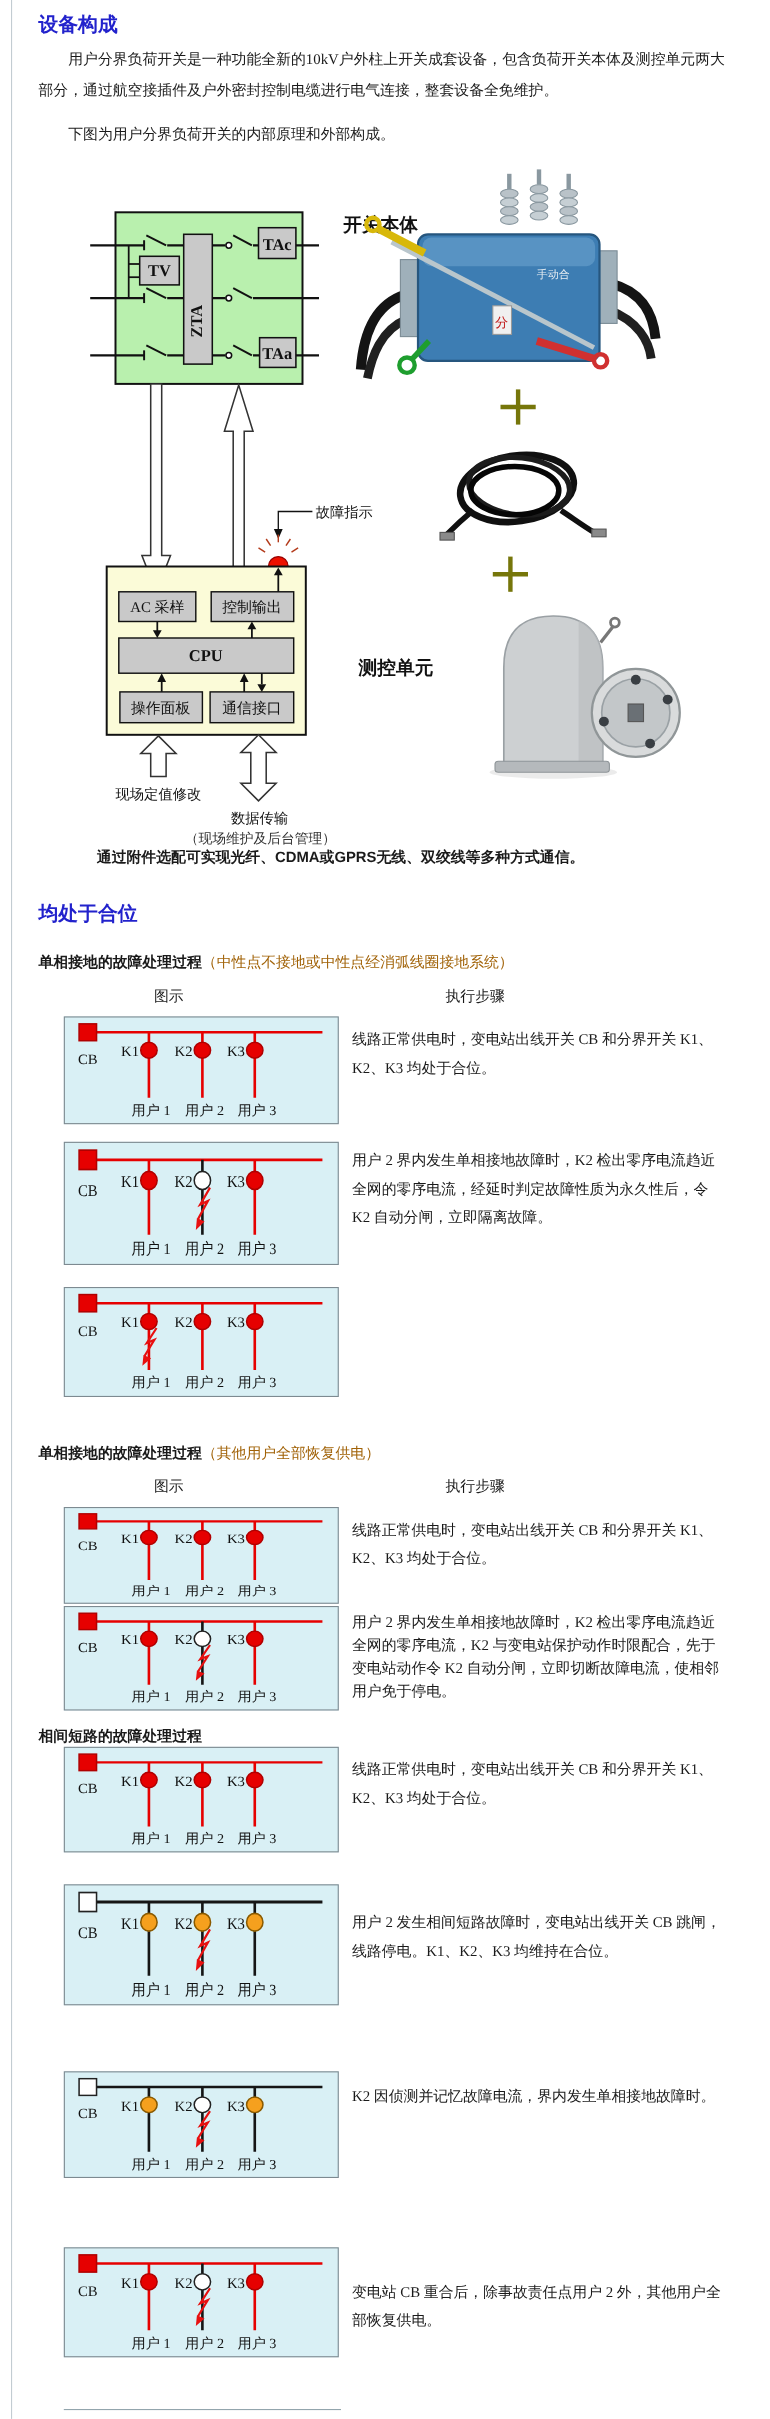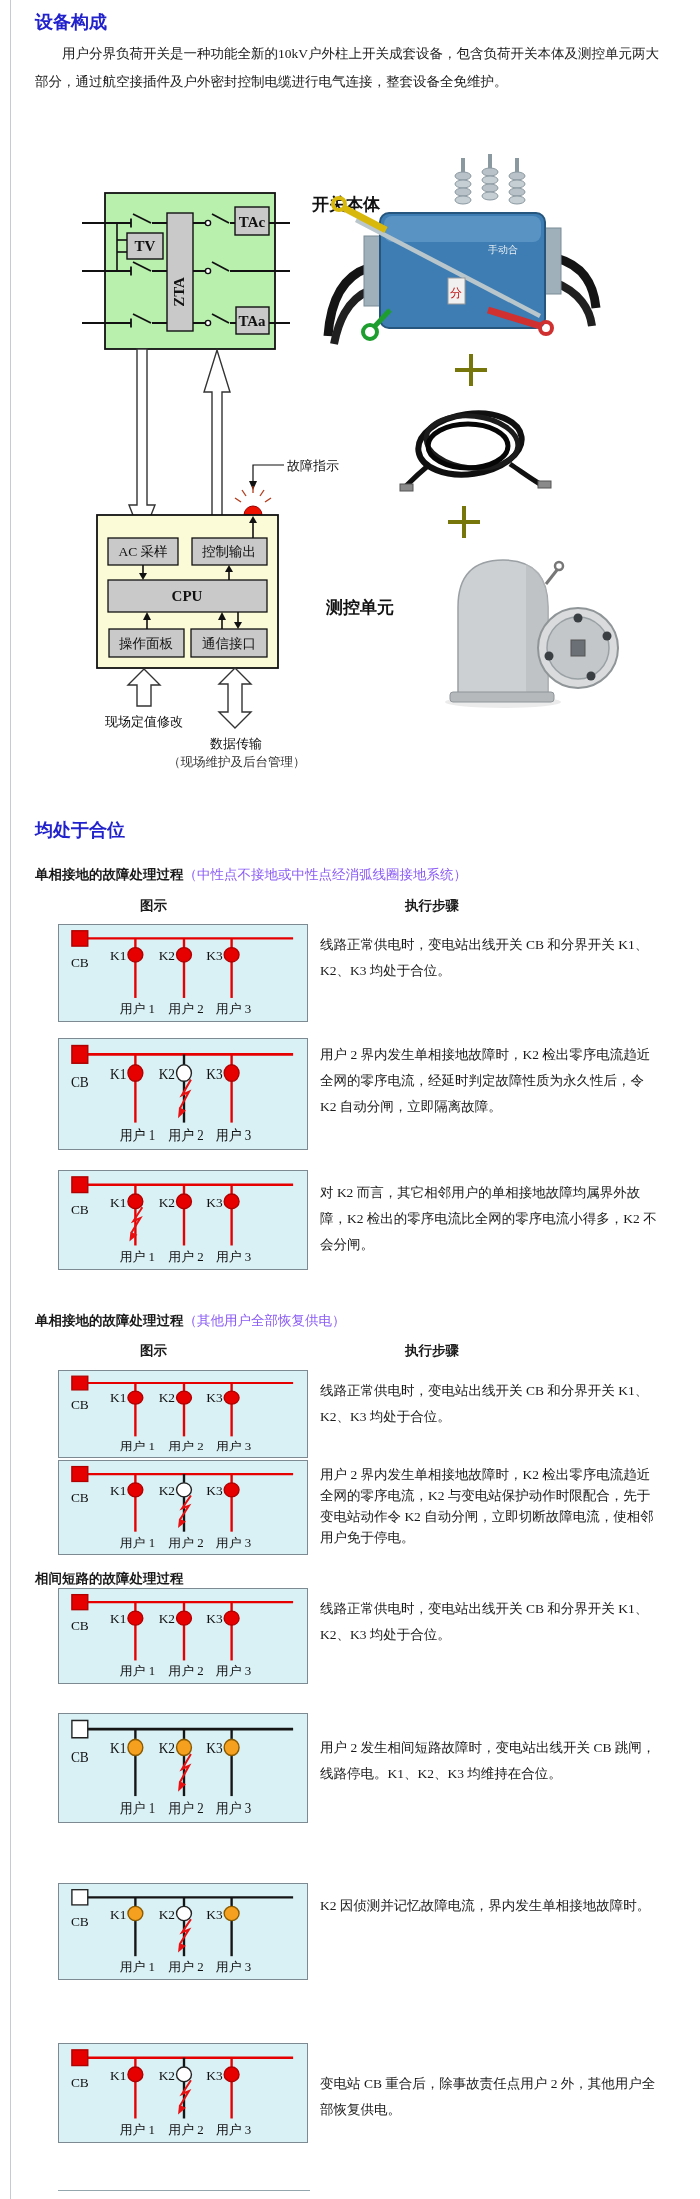--- a/index.html
+++ b/index.html
@@ -7,22 +7,22 @@
         font-family:"Liberation Serif","DejaVu Serif",serif;color:#1a1a1a;}
   .edge{position:absolute;left:10px;top:0;width:1px;height:2199px;background:#c3ccd2;}
   .abs{position:absolute;}
   .blue-title{font-family:"Liberation Sans","DejaVu Sans",sans-serif;
               font-weight:bold;font-size:18px;color:#2222cc;}
   .body-text{font-size:13.5px;line-height:28px;width:625px;}
   .indent{text-indent:2em;}
   .bold{font-weight:normal;}
   .sec-head{font-size:13.5px;}
   .sec-head .bold{font-family:"Liberation Sans","DejaVu Sans",sans-serif;font-weight:bold;}
-  .sec-head .note{color:#8b5cf6;}
-  .col-head{font-family:"Liberation Sans","DejaVu Sans",sans-serif;font-weight:bold;font-size:13.5px;}
+  .sec-head .note{color:#a16207;}
+  .col-head{font-family:"Liberation Sans","DejaVu Sans",sans-serif;font-weight:normal;font-size:13.5px;}
   .dbox{position:absolute;left:58px;width:250px;background:#d9f0f5;border:1.6px solid #7d8a91;box-sizing:border-box;}
   .dbox svg{display:block;}
   .step{position:absolute;left:320px;width:338px;font-size:13.5px;line-height:26px;}
   .step.tight{line-height:21px;}
   .comm-note{font-weight:bold;font-size:13.5px;font-family:"Liberation Sans","DejaVu Sans",sans-serif;}
   .dlbl{font-family:"Liberation Serif","DejaVu Serif",serif;font-size:13.5px;fill:#111;}
   .ulbl{font-size:13px;fill:#111;}
   .anno{font-size:13px;fill:#111;}
   .anno-sm{font-size:12.5px;fill:#333;}
   .clbl{font-size:13.5px;fill:#111;}
@@ -34,20 +34,21 @@
 <body>
 
 <div class="page">
   <div class="edge"></div>
 
   <div class="abs blue-title" style="left:35px;top:10px">设备构成</div>
 
   <div class="abs body-text indent" style="left:35px;top:40px">
     <span class="bold">用户分界负荷开关</span><span>是一种功能全新的10kV户外柱上开关成套设备，包含负荷开关本体及测控单元两大部分，通过航空接插件及户外密封控制电缆进行电气连接，整套设备全免维护。</span>
   </div>
+  <div class="abs body-text indent" style="left:35px;top:108px">下图为用户分界负荷开关的内部原理和外部构成。</div>
 
   <svg class="abs" style="left:0;top:140px" width="700" height="668" viewBox="0 0 700 668">
 
     <rect x="105" y="53" width="170" height="156" fill="#b9f0ae" stroke="#111" stroke-width="1.8"></rect>
 
     <g stroke="#111" stroke-width="2">
       <line x1="82" y1="83" x2="131" y2="83"></line>
         <line x1="152" y1="83" x2="205" y2="83"></line>
         <line x1="230" y1="83" x2="290" y2="83"></line>
       <line x1="82" y1="131" x2="131" y2="131"></line>
@@ -216,20 +217,21 @@
       <circle cx="150" cy="96" r="40" fill="#d9dbdc" stroke="#909698" stroke-width="2"></circle>
       <circle cx="150" cy="96" r="31" fill="#c3c7c9" stroke="#9aa1a5" stroke-width="1.5"></circle>
       <circle cx="150" cy="66" r="4.5" fill="#3a3f44"></circle>
         <circle cx="121" cy="104" r="4.5" fill="#3a3f44"></circle>
       <circle cx="163" cy="124" r="4.5" fill="#3a3f44"></circle>
         <circle cx="179" cy="84" r="4.5" fill="#3a3f44"></circle>
       <rect x="143" y="88" width="14" height="16" fill="#6a7075" stroke="#555"></rect>
     </g>
   </svg>
 
+  <div class="abs comm-note" style="left:88px;top:771px">通过附件选配可实现光纤、CDMA或GPRS无线、双绞线等多种方式通信。</div>
 
   <div class="abs blue-title" style="left:35px;top:818px">均处于合位</div>
 
   <div class="abs sec-head" style="left:35px;top:866px">
     <span class="bold">单相接地的故障处理过程</span><span class="note">（中性点不接地或中性点经消弧线圈接地系统）</span>
   </div>
   <div class="abs col-head" style="left:140px;top:897px">图示</div>
   <div class="abs col-head" style="left:405px;top:897px">执行步骤</div>
 
   <div class="abs sec-head" style="left:35px;top:1312px">
@@ -298,21 +300,20 @@
         <line x1="174" y1="14" x2="174" y2="76" stroke="#e60000" stroke-width="2.4"></line>
         <circle cx="174" cy="31" r="7.5" fill="#e60000" stroke="#b00000" stroke-width="1.4"></circle>
         <text x="165" y="36.5" text-anchor="end" class="dlbl">K3</text>
         <text x="176" y="92" text-anchor="middle" class="ulbl">用户 3</text>
         <rect x="13" y="6" width="16" height="16" fill="#e60000" stroke="#b00000" stroke-width="1.4"></rect>
         <text x="12" y="44" class="dlbl">CB</text>
         <path d="M84 37 l-9 14 l7 -3 l-9 15" fill="none" stroke="#e81010" stroke-width="2"></path>
         <path d="M71 72 l1 -10 l7 3 z" fill="#e81010"></path>
       </svg>
     </div>
-  <div class="step" style="top: 1180px;">对 K2 而言，其它相邻用户的单相接地故障均属界外故障，K2 检出的零序电流比全网的零序电流小得多，K2 不会分闸。</div>
   <div class="dbox" style="top: 1370px; height: 88px;">
       <svg viewBox="0 0 250 100" preserveAspectRatio="none" width="100%" height="100%">
         <line x1="21" y1="14" x2="236" y2="14" stroke="#e60000" stroke-width="2.4"></line>
         <line x1="77" y1="14" x2="77" y2="76" stroke="#e60000" stroke-width="2.4"></line>
         <circle cx="77" cy="31" r="7.5" fill="#e60000" stroke="#b00000" stroke-width="1.4"></circle>
         <text x="68" y="36.5" text-anchor="end" class="dlbl">K1</text>
         <text x="79" y="92" text-anchor="middle" class="ulbl">用户 1</text>
         <line x1="126" y1="14" x2="126" y2="76" stroke="#e60000" stroke-width="2.4"></line>
         <circle cx="126" cy="31" r="7.5" fill="#e60000" stroke="#b00000" stroke-width="1.4"></circle>
         <text x="117" y="36.5" text-anchor="end" class="dlbl">K2</text>

